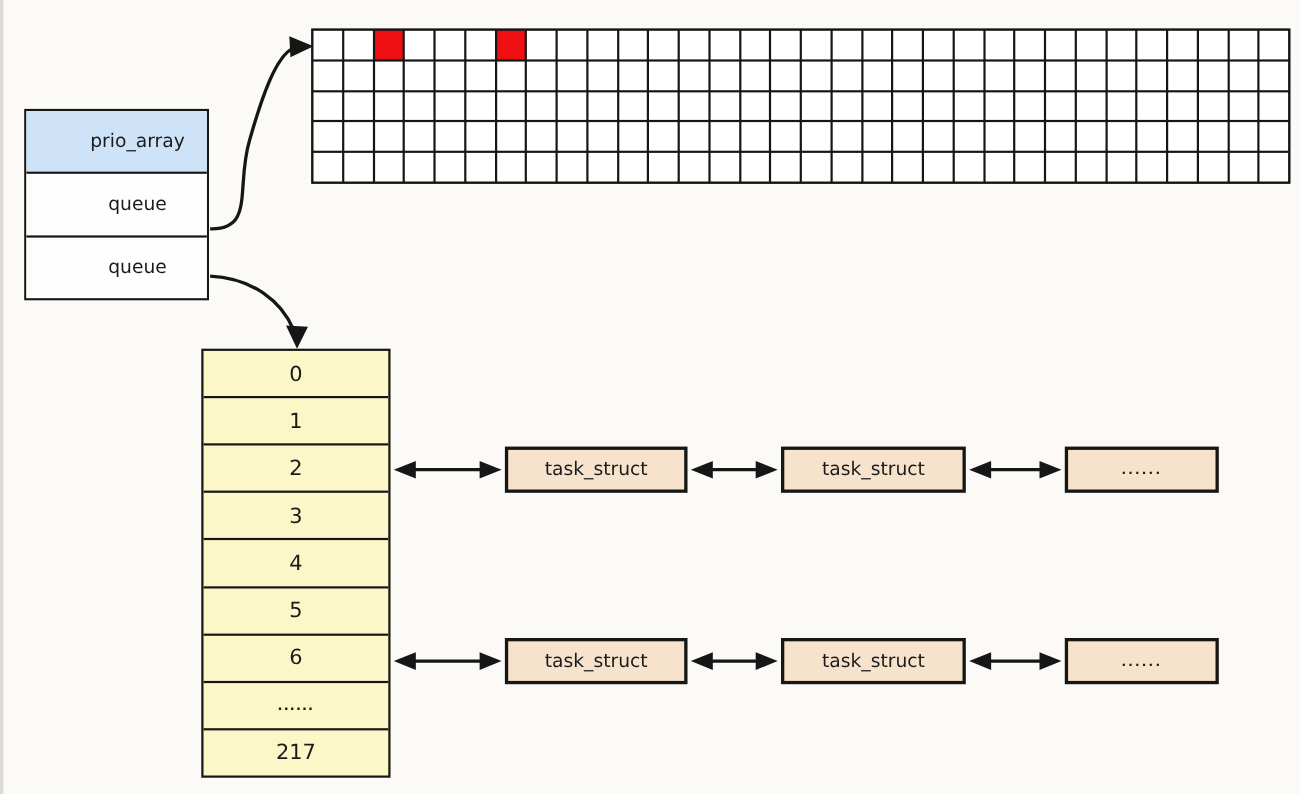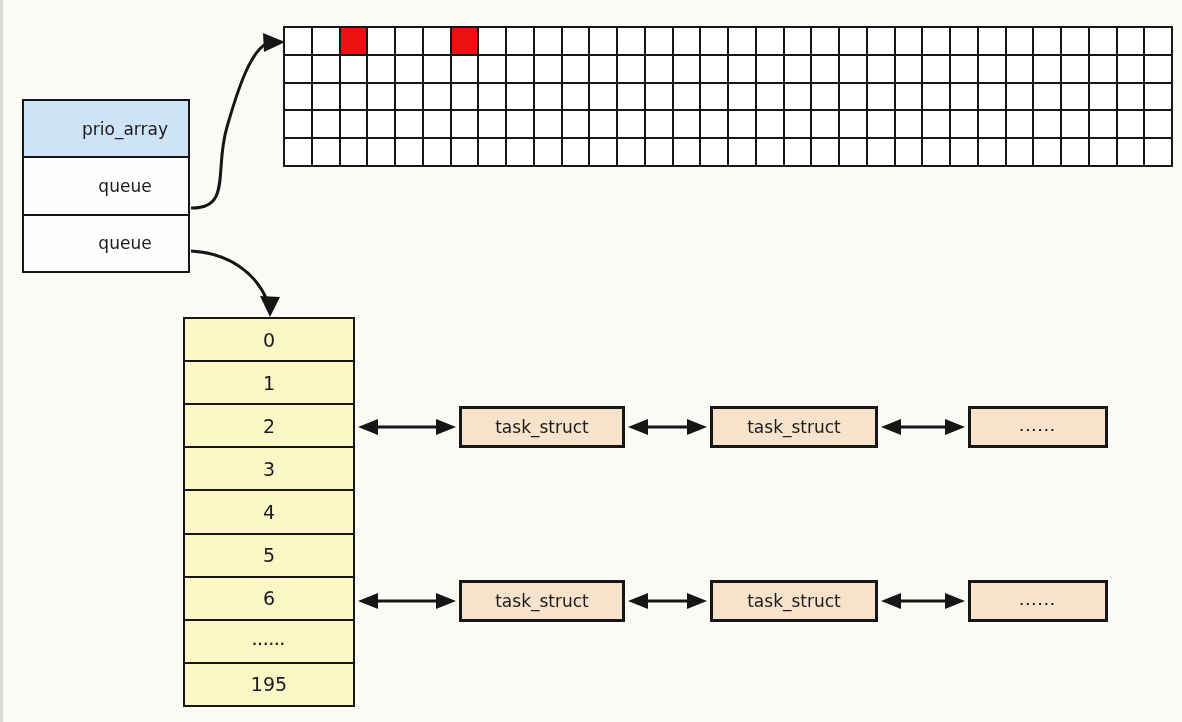--- a/index.html
+++ b/index.html
@@ -277,21 +277,21 @@
 
   <div class="queue" id="queue-array">
       <div class="queue-cell">0</div>
       <div class="queue-cell">1</div>
       <div class="queue-cell">2</div>
       <div class="queue-cell">3</div>
       <div class="queue-cell">4</div>
       <div class="queue-cell">5</div>
       <div class="queue-cell">6</div>
       <div class="queue-cell dots">......</div>
-      <div class="queue-cell">195</div>
+      <div class="queue-cell">217</div>
     </div>
 
   <div class="task-box" style="left:459px;top:406px;width:166px;">task_struct</div>
   <div class="task-box" style="left:710px;top:406px;width:168px;">task_struct</div>
   <div class="task-box dots" style="left:968px;top:406px;width:140px;">......</div>
 
   <div class="task-box" style="left:459px;top:580px;width:166px;">task_struct</div>
   <div class="task-box" style="left:710px;top:580px;width:168px;">task_struct</div>
   <div class="task-box dots" style="left:968px;top:580px;width:140px;">......</div>
 

